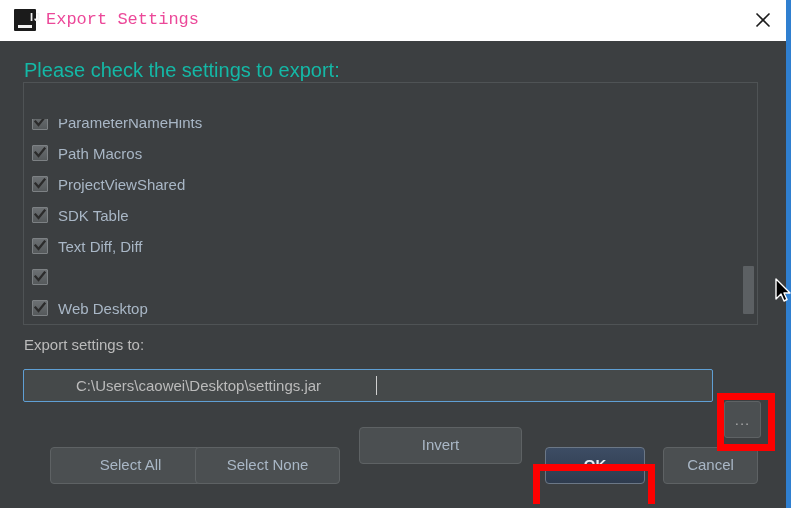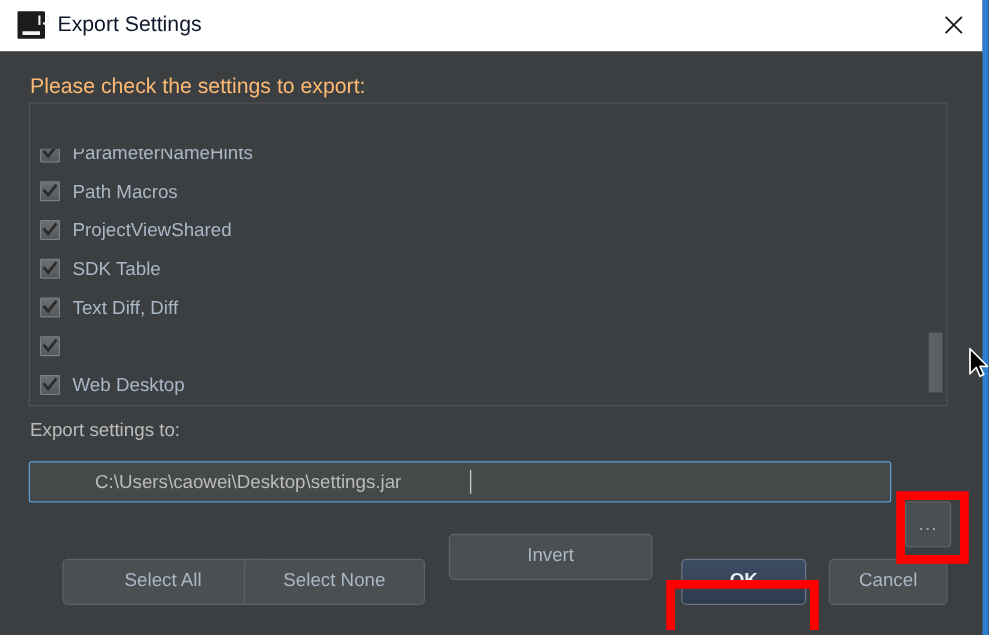--- a/index.html
+++ b/index.html
@@ -57,22 +57,22 @@
     position: absolute;
     left: 4px; right: 4px;
     bottom: 3px;
     height: 3px;
     background: #f2f2f2;
   }
   #title-text {
     position: absolute;
     left: 46px; top: 8px;
     font-size: 17px;
-    color: #0f172a;
-    font-family: Liberation Sans, sans-serif;
+    color: #ec4899;
+    font-family: Liberation Mono, monospace;
     line-height: 24px;
     white-space: nowrap;
   }
   #close-button {
     position: absolute;
     right: 0; top: 0;
     width: 46px; height: 40px;
     cursor: default;
   }
   #close-button svg { position: absolute; left: 15px; top: 12px; }
@@ -82,22 +82,22 @@
     position: absolute;
     left: 0; top: 41px;
     width: 786px;
     height: 463px;
     background: #3c3f41;
   }
 
   #please-check {
     position: absolute;
     left: 24px; top: 18px;
-    font-size: 17px;
-    color: #fdba74;
+    font-size: 20px;
+    color: #14b8a6;
     white-space: nowrap;
   }
 
   
   #list-panel {
     position: absolute;
     left: 23px; top: 41px;
     width: 735px;
     height: 243px;
     background: #3c3f41;

